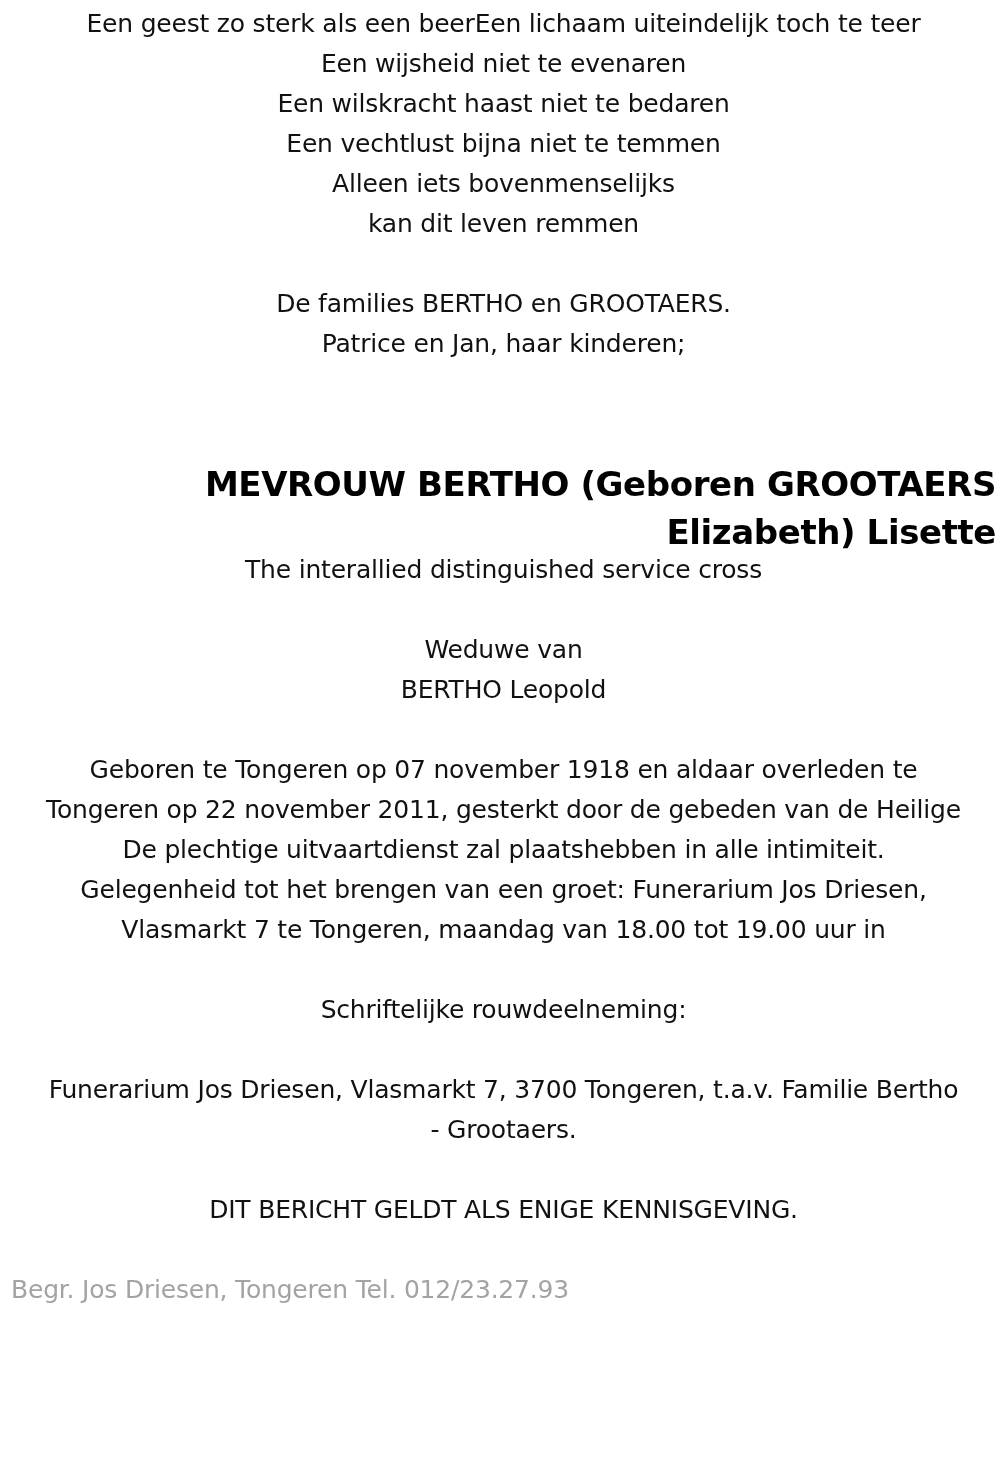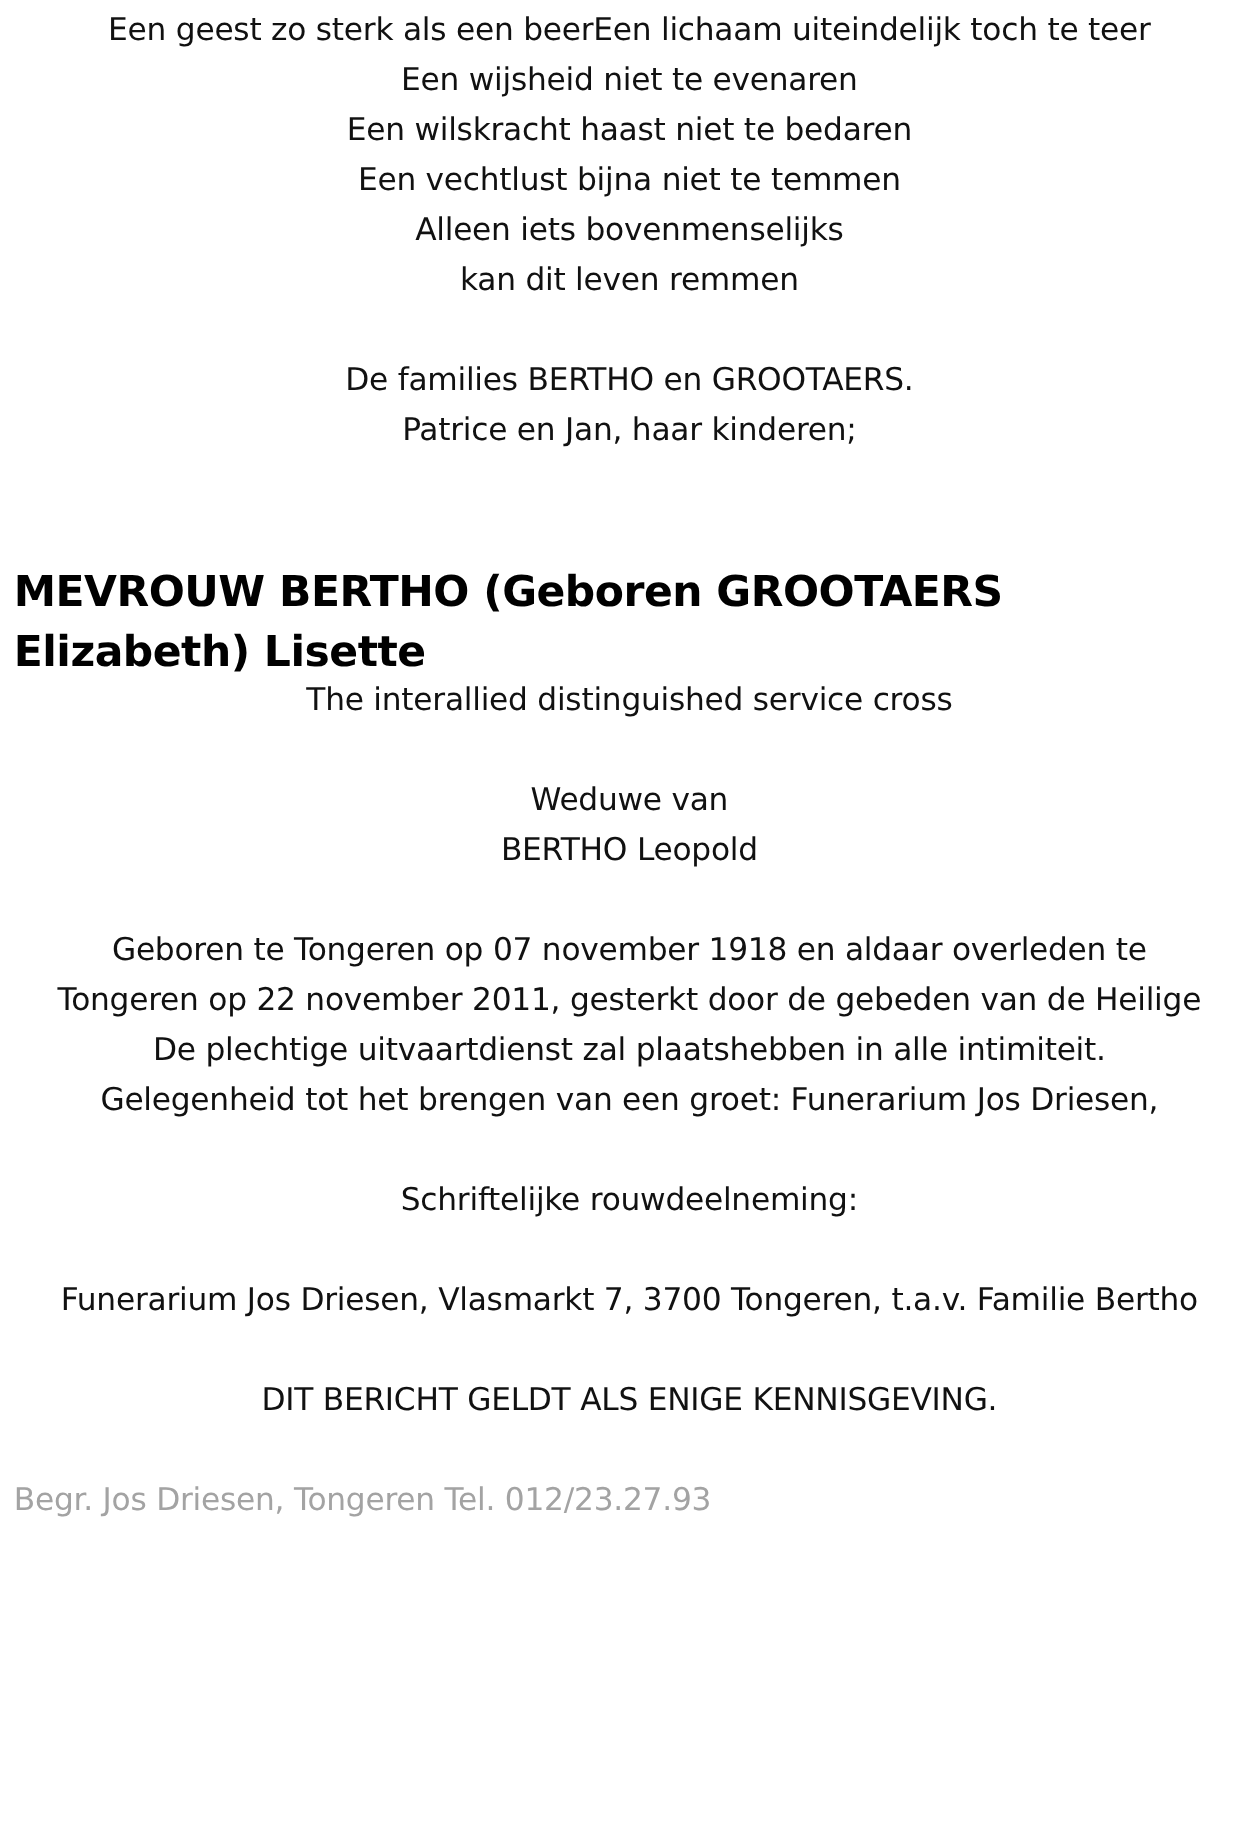--- a/index.html
+++ b/index.html
@@ -31,21 +31,21 @@
     }
     .blank { height: 40px; }
     .title {
       font-weight: bold;
       font-size: 34px;
       line-height: 48px;
       white-space: nowrap;
       letter-spacing: -0.4px;
       color: #000;
     }
-    .title-block { margin-top: 6px; margin-bottom: 0px; }
+    .title-block { margin-top: 16px; margin-bottom: 0px; text-align: right; }
     .sub-after-title { margin-top: -6px; }
     .footer {
       color: #a3a3a3;
       font-size: 25px;
       line-height: 40px;
       height: 40px;
       white-space: nowrap;
       letter-spacing: -0.2px;
     }
   </style>
@@ -88,30 +88,32 @@
     <div class="line">BERTHO Leopold</div>
   </div>
 
   <div class="blank"></div>
 
   <div>
     <div class="line">Geboren te Tongeren op 07 november 1918 en aldaar overleden te</div>
     <div class="line">Tongeren op 22 november 2011, gesterkt door de gebeden van de Heilige</div>
     <div class="line">De plechtige uitvaartdienst zal plaatshebben in alle intimiteit.</div>
     <div class="line">Gelegenheid tot het brengen van een groet: Funerarium Jos Driesen,</div>
+    <div class="line">Vlasmarkt 7 te Tongeren, maandag van 18.00 tot 19.00 uur in</div>
   </div>
 
   <div class="blank"></div>
 
   <div class="line">Schriftelijke rouwdeelneming:</div>
 
   <div class="blank"></div>
 
   <div>
     <div class="line">Funerarium Jos Driesen, Vlasmarkt 7, 3700 Tongeren, t.a.v. Familie Bertho</div>
+    <div class="line">- Grootaers.</div>
   </div>
 
   <div class="blank"></div>
 
   <div class="line">DIT BERICHT GELDT ALS ENIGE KENNISGEVING.</div>
 
   <div class="blank"></div>
 
   <div>
     <div class="footer">Begr. Jos Driesen, Tongeren Tel. 012/23.27.93</div>

